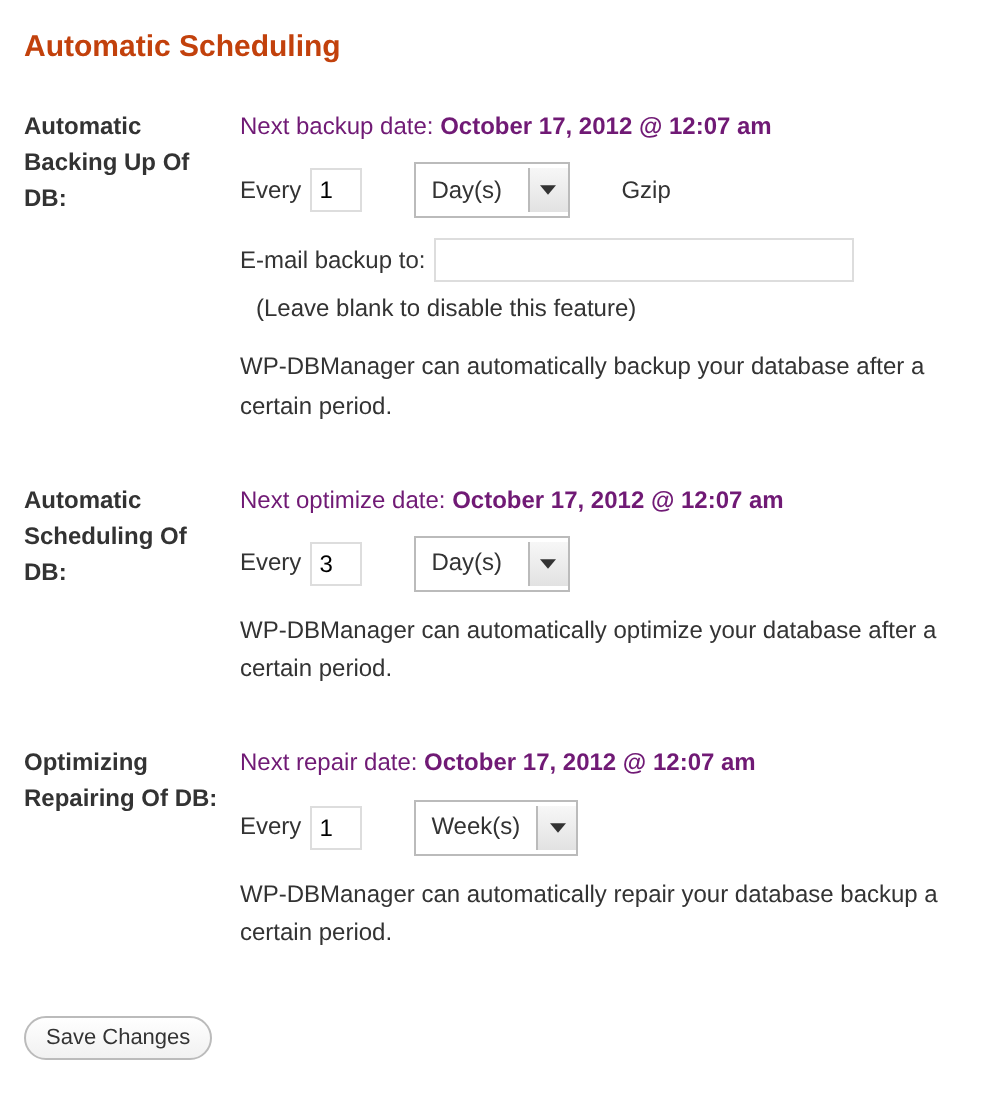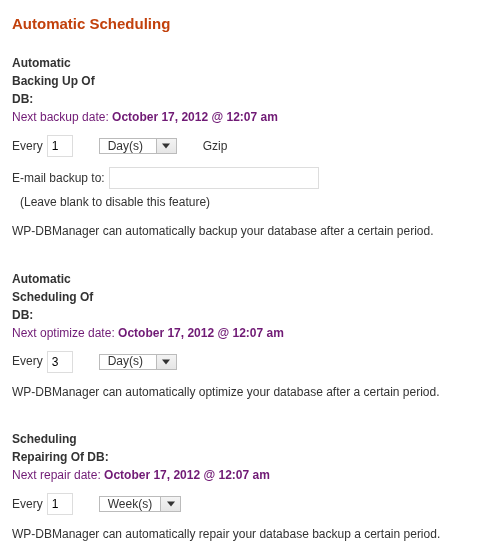--- a/index.html
+++ b/index.html
@@ -11,21 +11,21 @@
       padding: 8px 12px;
       width: 500px;
       line-height: 1.6;
     }
     h3 {
       font-size: 15px;
       font-weight: bold;
       margin: 4px 0 18px 0;
       color: #c2410c;
     }
-    .section { display: flex; margin-bottom: 28px; flex-direction: column; }
+    .section { display: flex; margin-bottom: 28px; }
     .label-col {
       width: 108px;
       flex-shrink: 0;
       font-weight: bold;
       font-size: 12px;
       color: #333;
       padding-right: 6px;
       line-height: 1.5;
     }
     .content-col { flex: 1; font-size: 12px; color: #333; }
@@ -48,21 +48,21 @@
       height: 22px;
       border: 1px solid #ddd;
       padding: 2px 6px;
       font-size: 12px;
       background: #fff;
     }
     .select-wrap {
       display: inline-flex;
       align-items: center;
       border: 1px solid #bbb;
-      height: 16px;
+      height: 28px;
       background: #fff;
       overflow: hidden;
     }
     .select-wrap.small .val { min-width: 30px; }
     .val {
       padding: 0 8px;
       font-size: 12px;
       min-width: 56px;
       display: inline-block;
     }
@@ -147,21 +147,21 @@
             </svg>
           </span>
       </span>
     </div>
     <div class="desc">WP-DBManager can automatically optimize your database after a certain period.</div>
   </div>
 </div>
 
 
 <div class="section">
-  <div class="label-col">Scheduling Repairing Of DB:</div>
+  <div class="label-col">Optimizing Repairing Of DB:</div>
   <div class="content-col">
     <div class="row-text next-date">
       <span>Next repair date: </span><strong>October 17, 2012 @ 12:07 am</strong>
     </div>
     <div class="row">
       <span class="plain">Every</span>
       <input class="num" type="text" value="1" style="">
       <span class="gap"></span>
       <span class="select-wrap">
         <span class="val">Week(s)</span>

